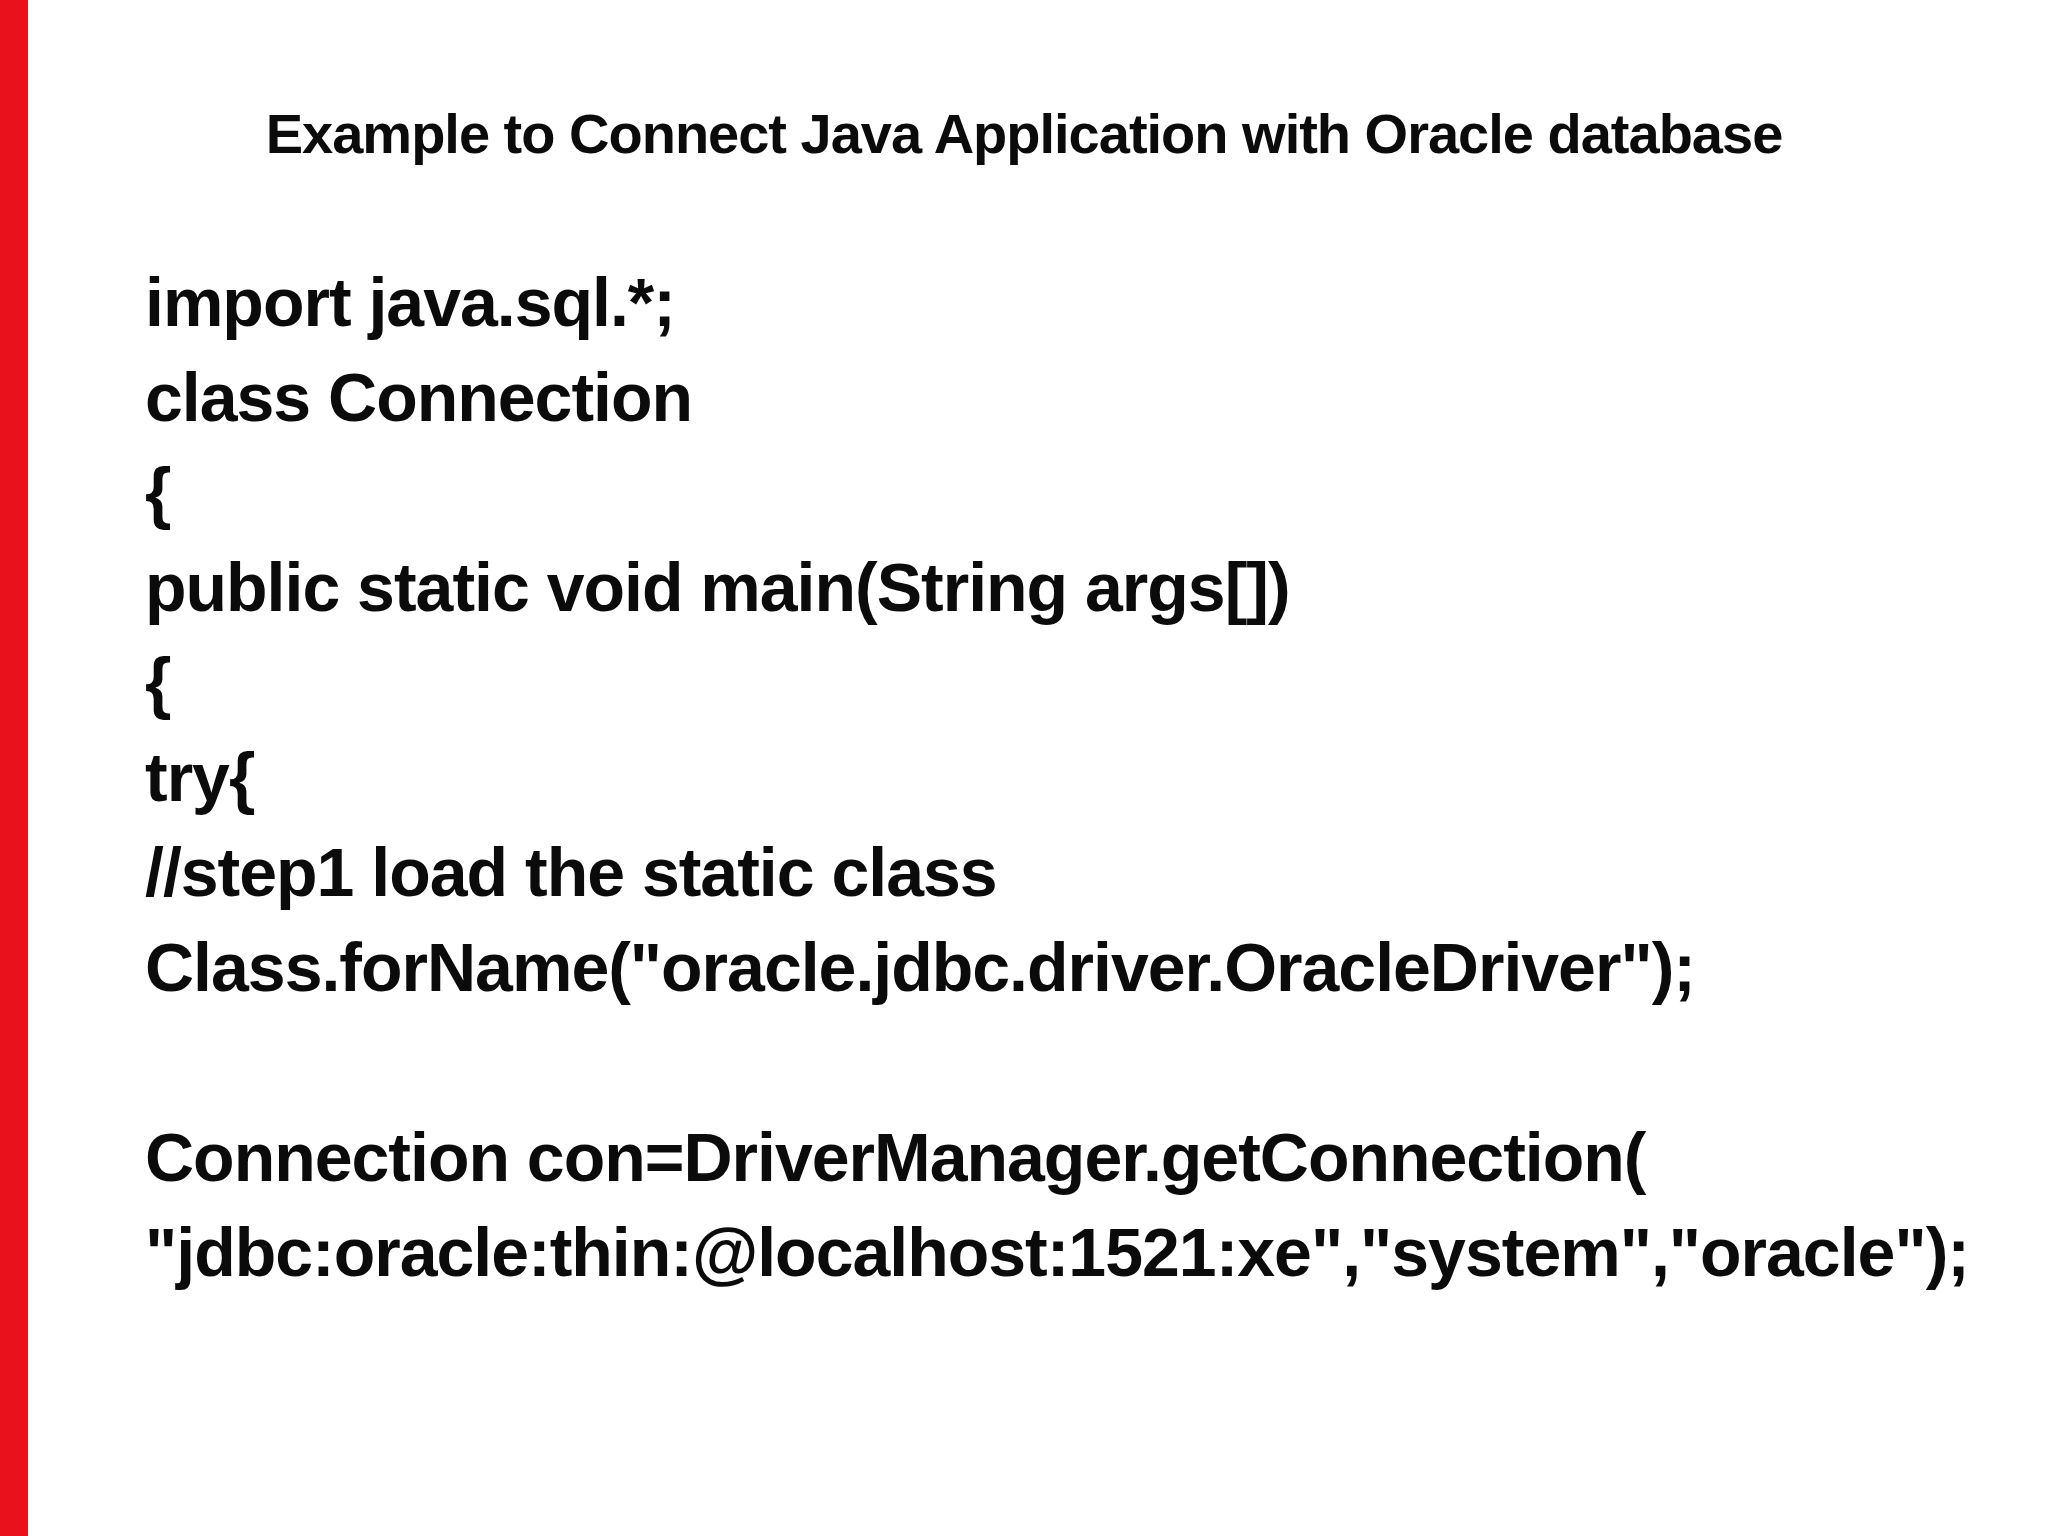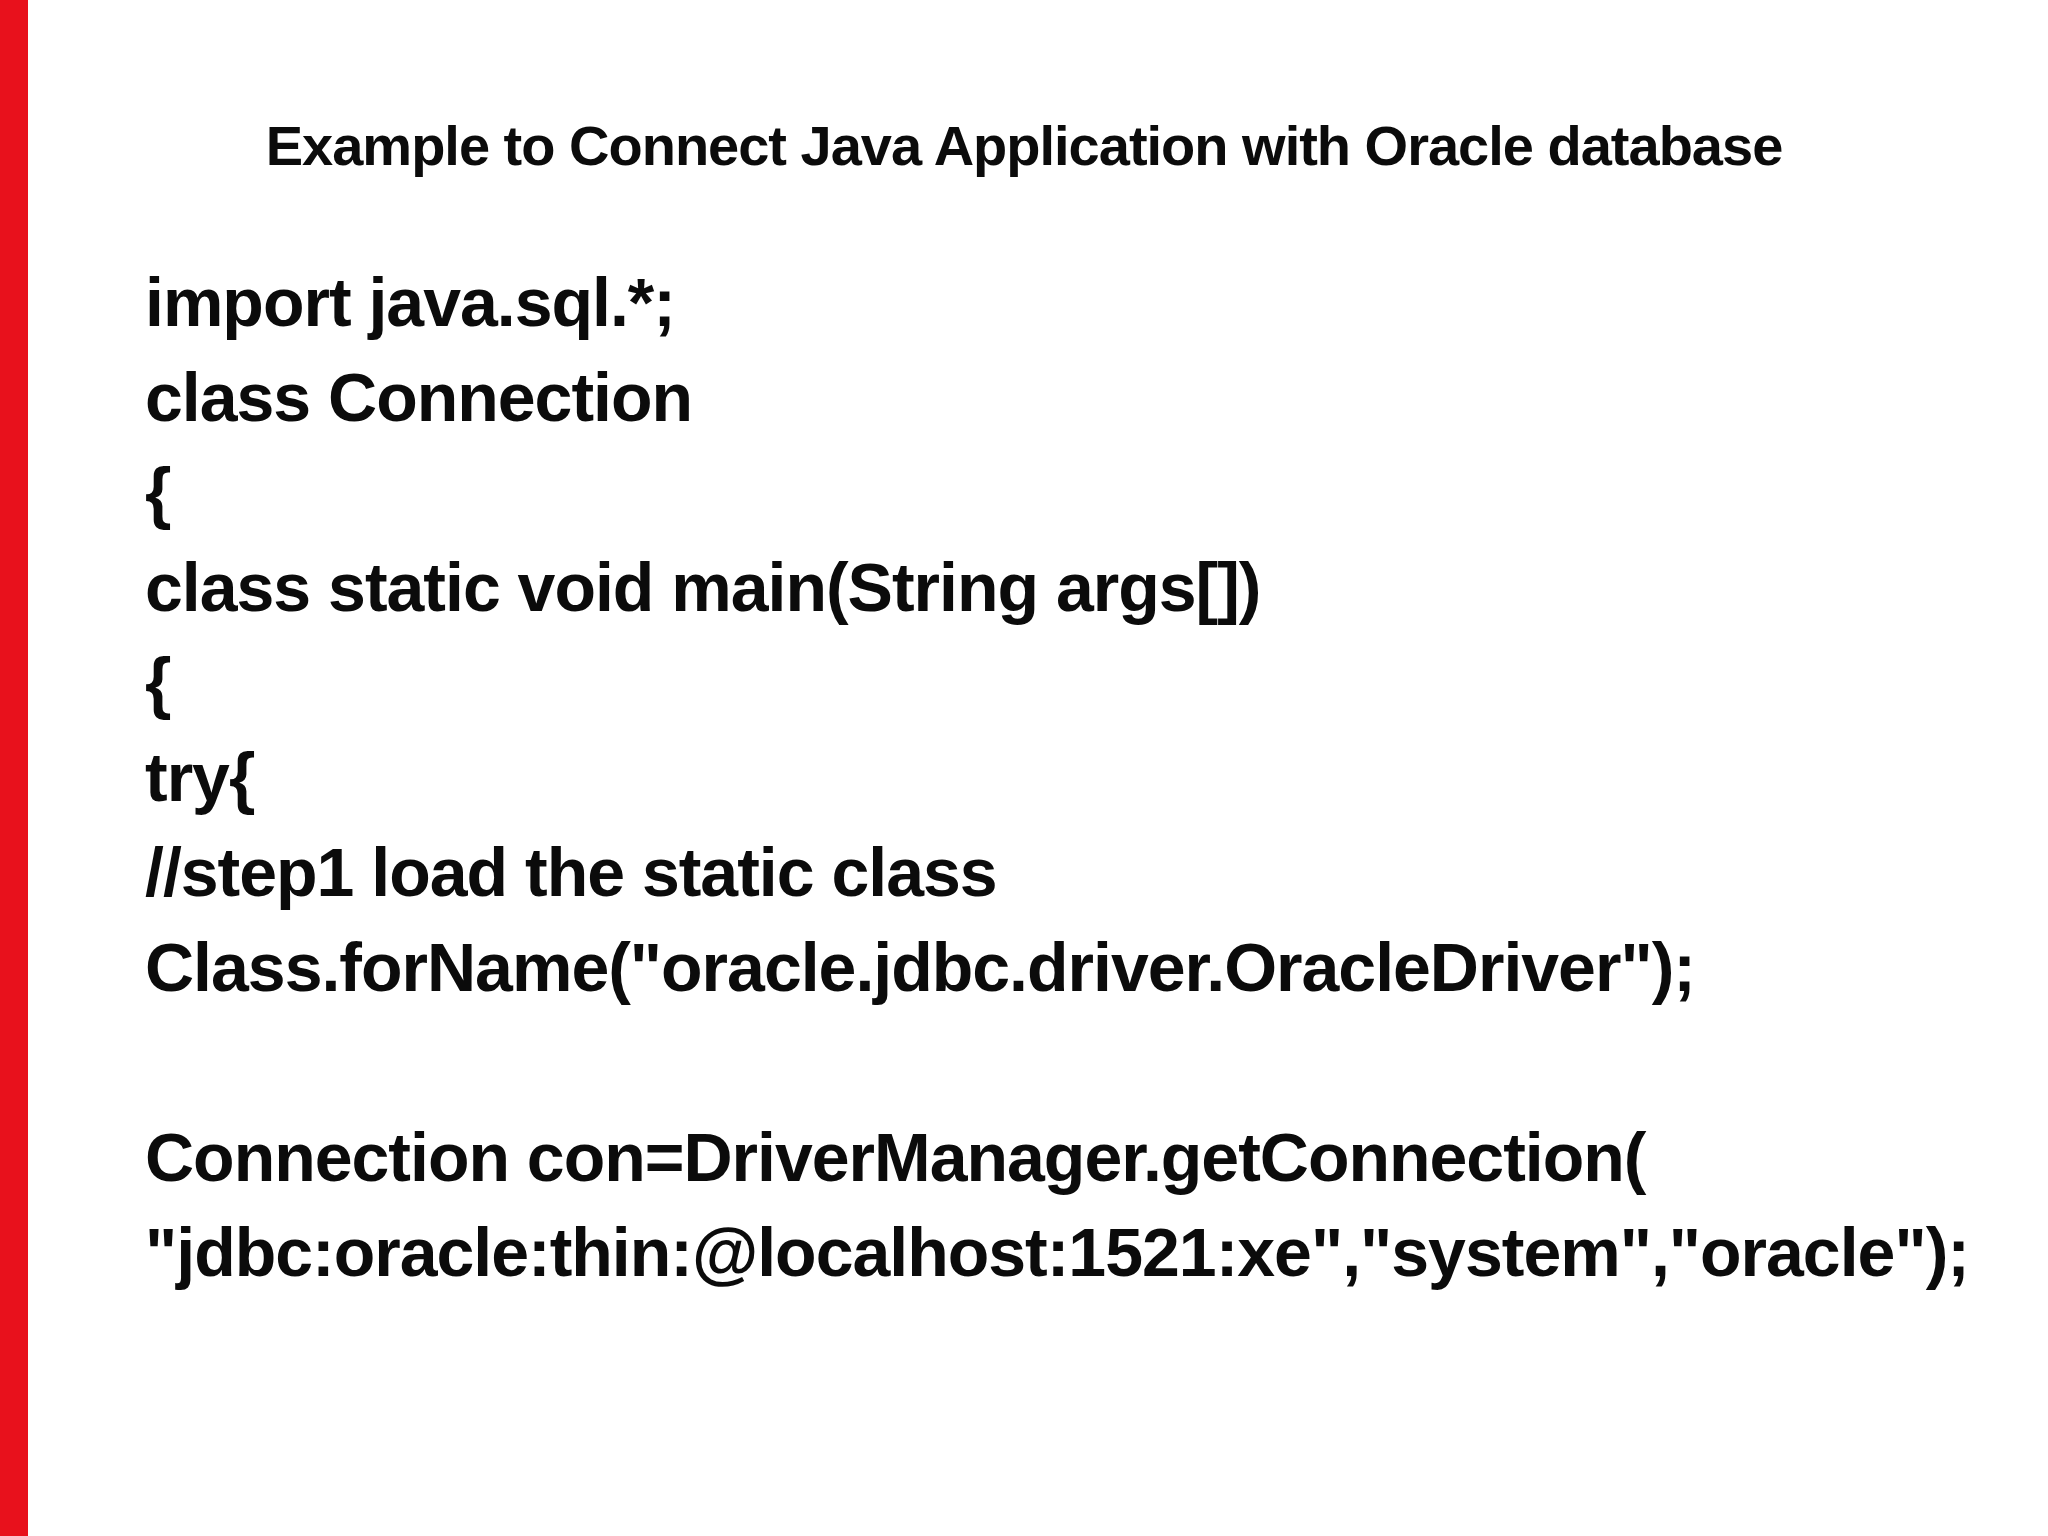--- a/index.html
+++ b/index.html
@@ -21,21 +21,21 @@
   .accent-bar {
     position: absolute;
     left: 0;
     top: 0;
     width: 28px;
     height: 1536px;
     background: #e8111c;
   }
   .title {
     position: absolute;
-    top: 100px;
+    top: 88px;
     left: 60px;
     right: 60px;
     margin: 0;
     text-align: center;
     font-size: 56px;
     font-weight: 700;
     letter-spacing: -1px;
     line-height: 92px;
     white-space: pre;
     color: #0b0b0b;
@@ -59,21 +59,21 @@
 </head>
 <body>
 
 <div class="slide">
   <div class="accent-bar" style="background: rgb(232, 17, 28);"></div>
   <h1 class="title">Example to Connect Java Application with Oracle database</h1>
   <div class="code">
       <div class="code-line">import java.sql.*;</div>
       <div class="code-line">class Connection</div>
       <div class="code-line">{</div>
-      <div class="code-line">class static void main(String args[])</div>
+      <div class="code-line">public static void main(String args[])</div>
       <div class="code-line">{</div>
       <div class="code-line">try{</div>
       <div class="code-line">//step1 load the static class</div>
       <div class="code-line">Class.forName("oracle.jdbc.driver.OracleDriver");</div>
       <div class="code-line"></div>
       <div class="code-line">Connection con=DriverManager.getConnection(</div>
       <div class="code-line">"jdbc:oracle:thin:@localhost:1521:xe","system","oracle");</div>
     </div>
 </div>
 

